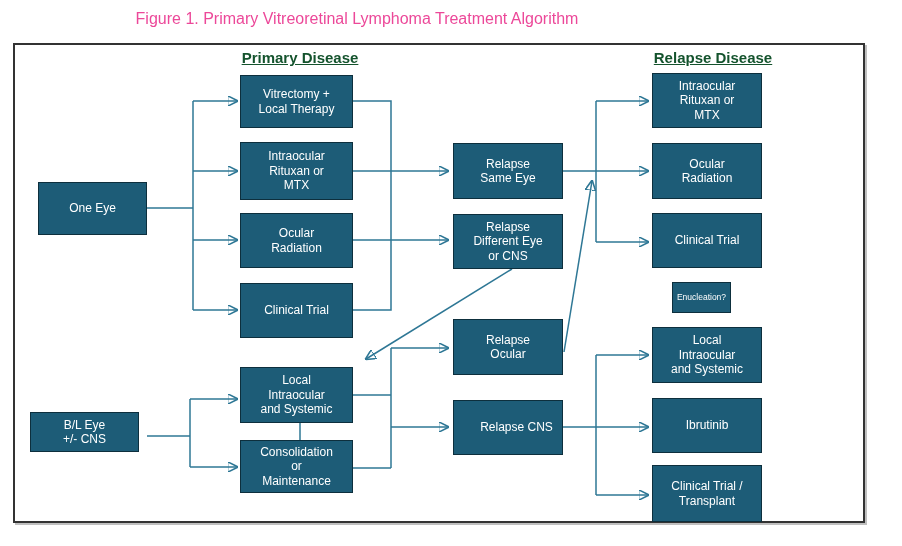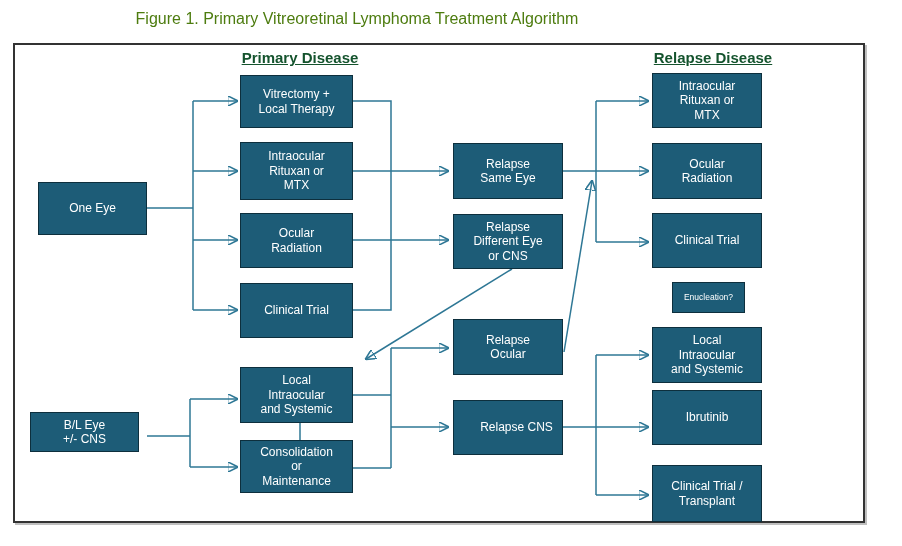--- a/index.html
+++ b/index.html
@@ -2,21 +2,21 @@
 <html><head>
 <meta charset="utf-8">
 <style>
   html,body{margin:0;padding:0;background:#ffffff;}
   .page{
     position:relative;width:902px;height:546px;background:#ffffff;overflow:hidden;
     font-family:"Liberation Sans","DejaVu Sans",sans-serif;
   }
   .fig-title{
     position:absolute;top:10px;left:357px;transform:translateX(-50%);
-    font-size:16px;color:#4d7c0f;white-space:nowrap;
+    font-size:16px;color:#ec4899;white-space:nowrap;
   }
   .outer-frame{
     position:absolute;left:13px;top:43px;width:848px;height:476px;
     border:2px solid #333333;background:transparent;
     box-shadow:2px 2px 0 #bfbfbf;
   }
   .col-header{
     position:absolute;top:49px;transform:translateX(-50%);
     font-size:15px;font-weight:bold;text-decoration:underline;color:#14532d;white-space:nowrap;
   }
@@ -116,21 +116,21 @@
   <div class="node" style="left:453px;top:319px;width:110px;height:56px;">Relapse
 Ocular</div>
   <div class="node" style="left:453px;top:400px;width:110px;height:55px;padding-left:17px;">Relapse CNS</div>
 
   <div class="node" style="left:652px;top:73px;width:110px;height:55px;">Intraocular
 Rituxan or
 MTX</div>
   <div class="node" style="left:652px;top:143px;width:110px;height:56px;">Ocular
 Radiation</div>
   <div class="node" style="left:652px;top:213px;width:110px;height:55px;">Clinical Trial</div>
-  <div class="node small" style="left:672px;top:282px;width:73px;height:31px;">Enucleation?</div>
+  <div class="node small" style="left:672px;top:282px;width:59px;height:31px;">Enucleation?</div>
   <div class="node" style="left:652px;top:327px;width:110px;height:56px;">Local
 Intraocular
 and Systemic</div>
-  <div class="node" style="left:652px;top:390px;width:110px;height:55px;">Ibrutinib</div>
+  <div class="node" style="left:652px;top:398px;width:110px;height:55px;">Ibrutinib</div>
   <div class="node" style="left:652px;top:465px;width:110px;height:57px;">Clinical Trial /
 Transplant</div>
 
 </div>
 
 </body></html>

